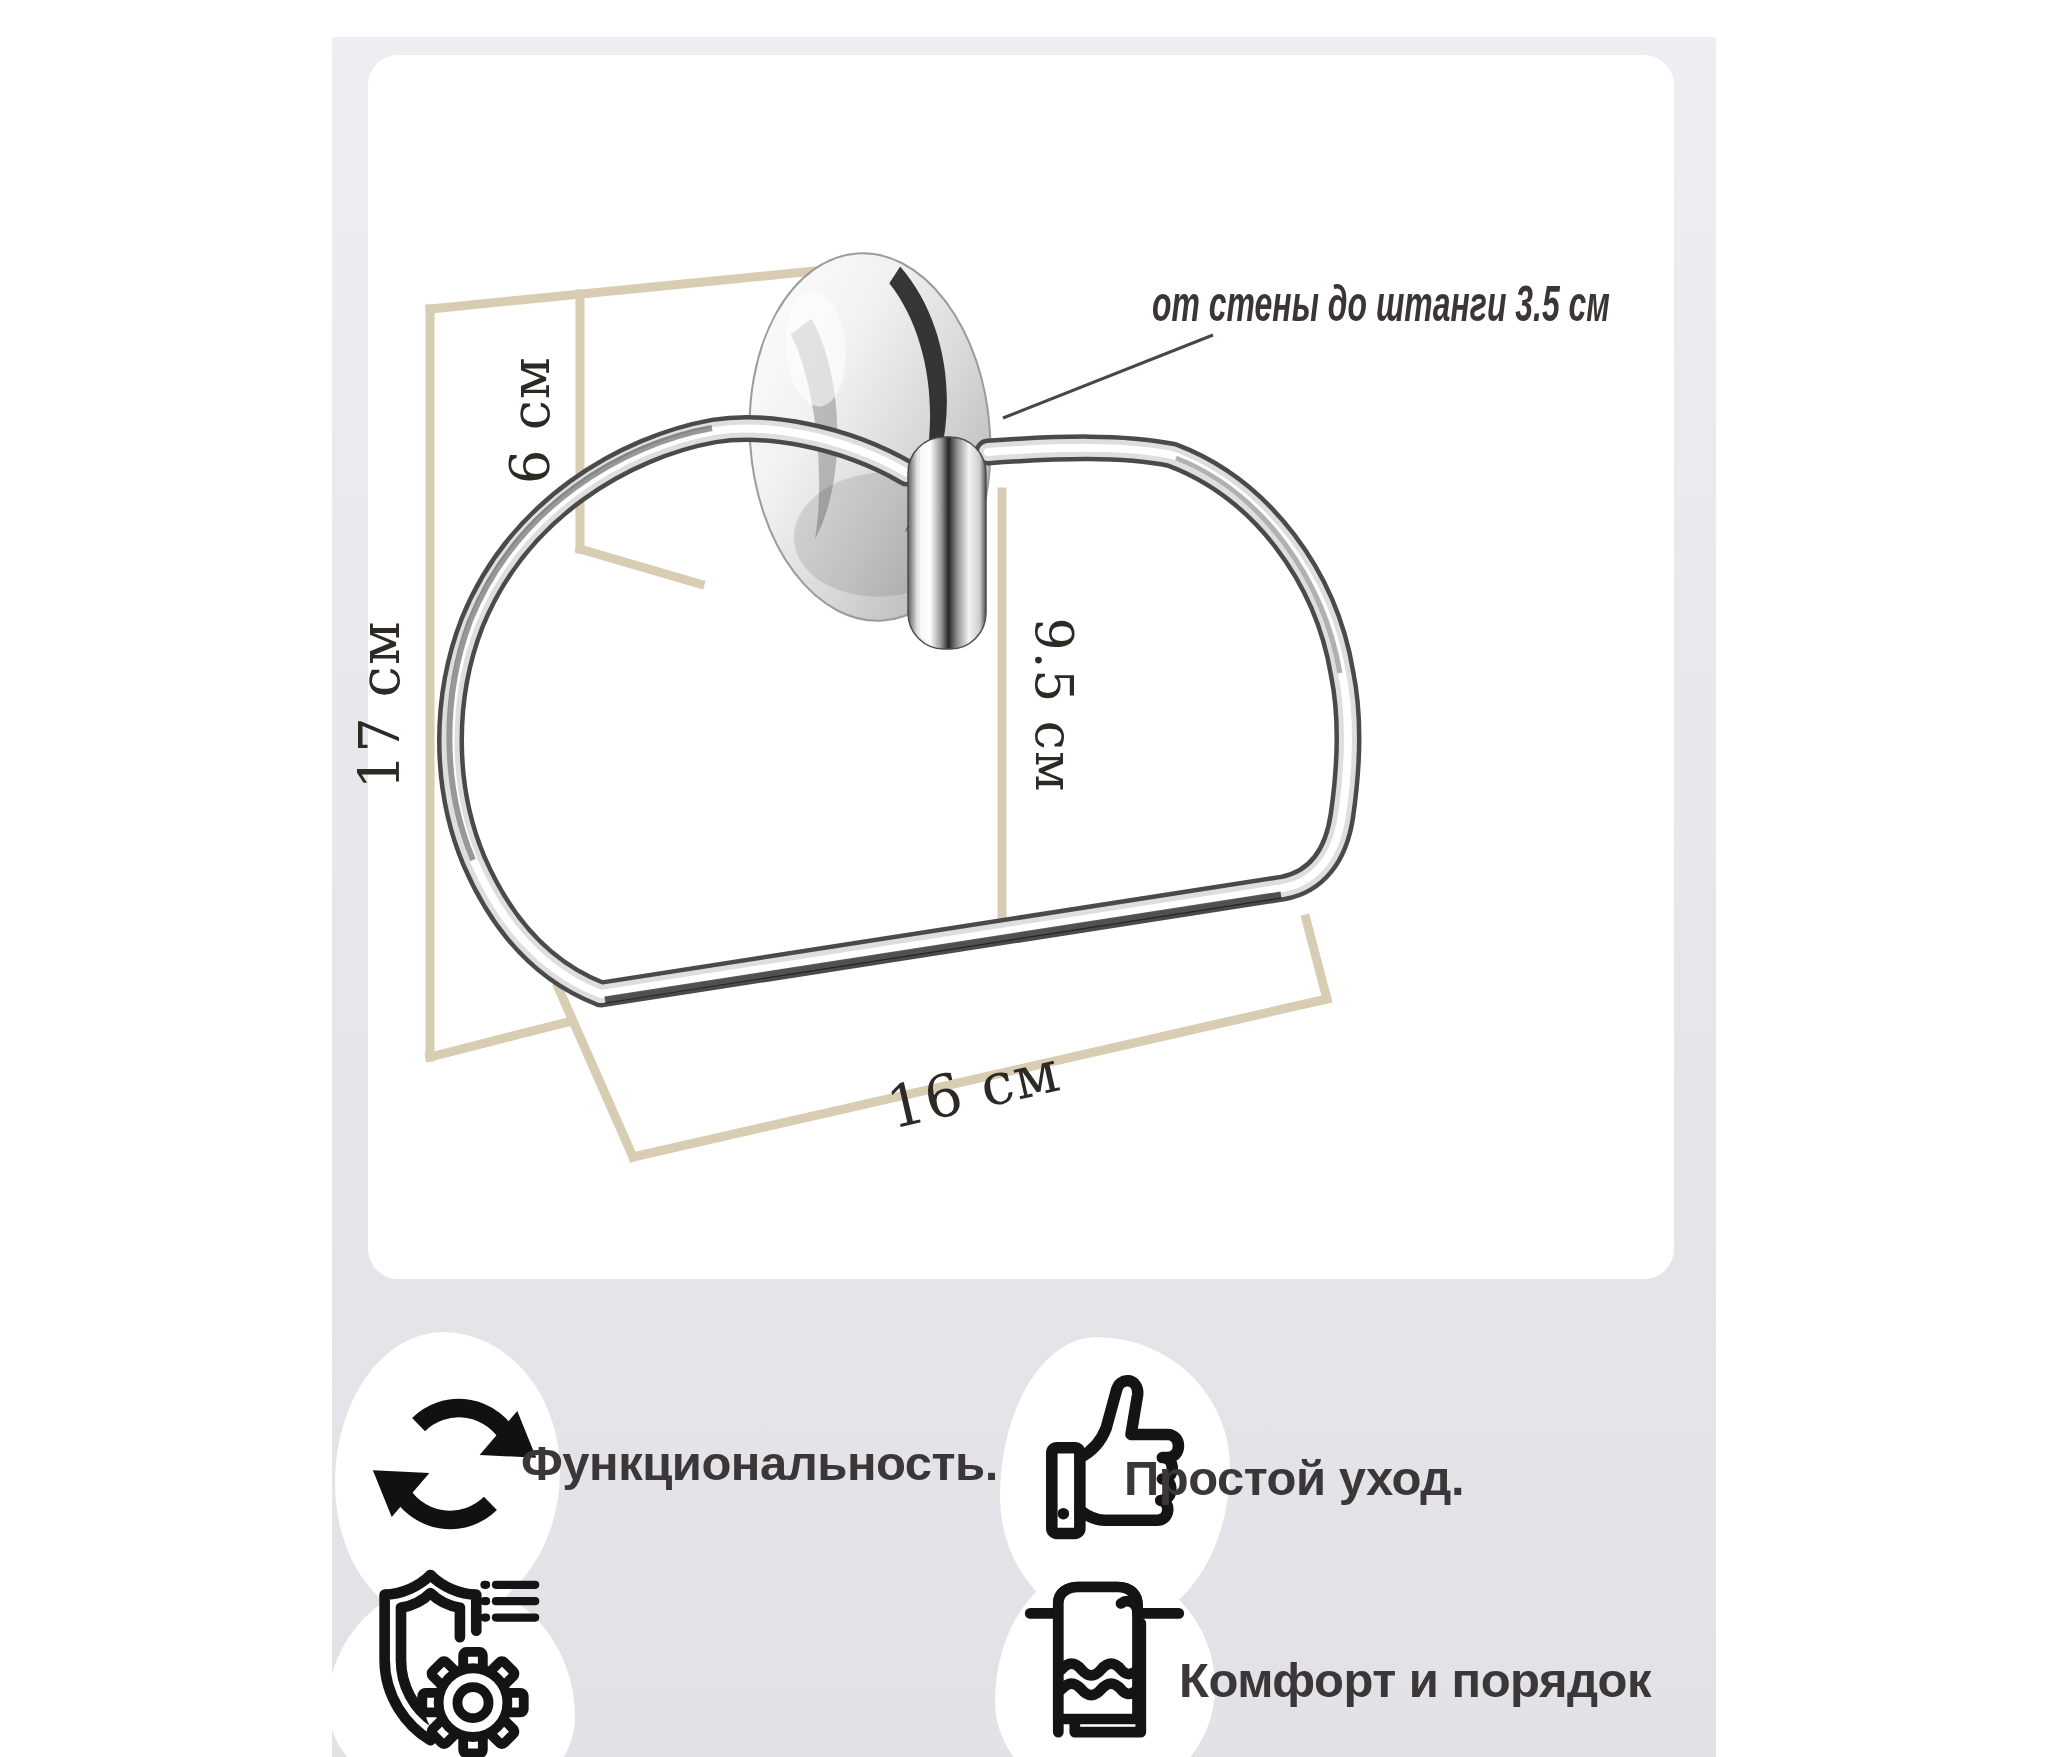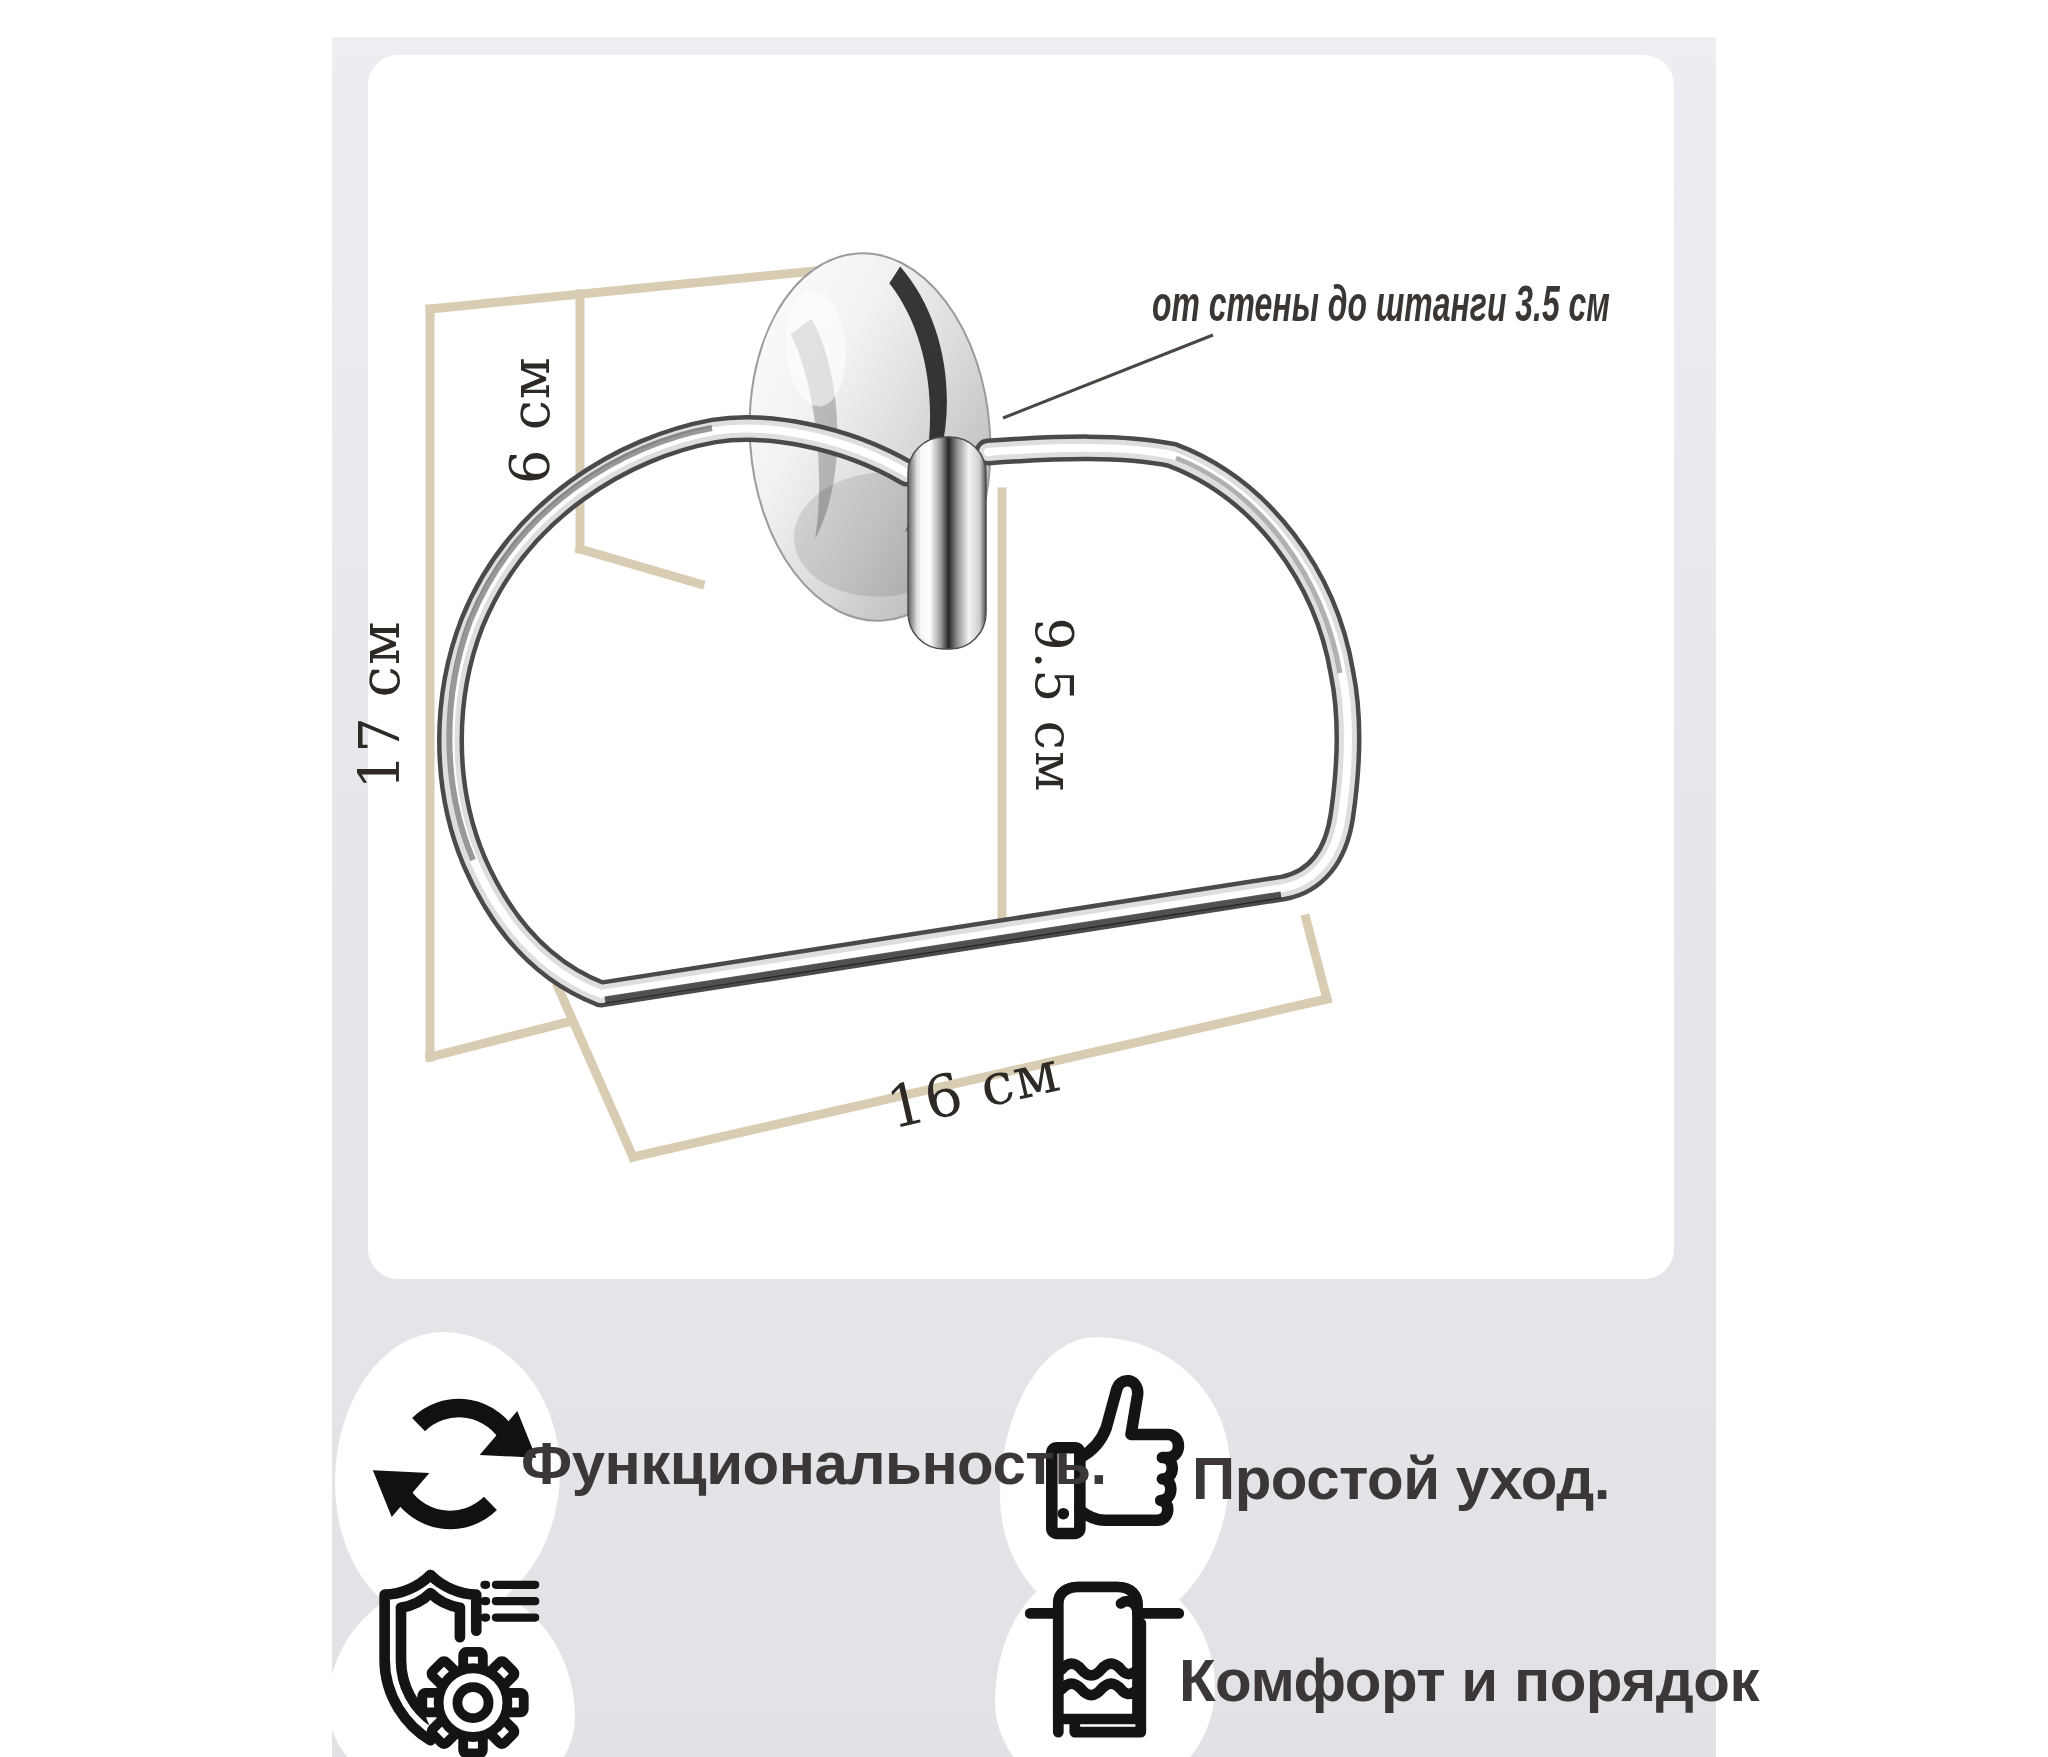--- a/index.html
+++ b/index.html
@@ -6,21 +6,21 @@
   .page{position:relative;width:2048px;height:1757px;background:#ffffff;overflow:hidden;
         font-family:"Liberation Sans",sans-serif;margin-top:37px;}
   .gray-panel{position:absolute;left:332px;top:0;width:1384px;height:1757px;
         background:linear-gradient(180deg,#eeeef2 0%,#e8e8ec 40%,#e1e1e6 100%);}
   .photo-card{position:absolute;left:368px;top:18px;width:1306px;height:1224px;
         background:#ffffff;border-radius:30px;}
   .diagram-svg{position:absolute;left:0;top:0;width:2048px;height:1757px;}
   .dim-text{font-family:"DejaVu Serif","Liberation Serif",serif;fill:#2d2a26;letter-spacing:1px;}
   .annot-text{font-family:"Liberation Sans",sans-serif;font-weight:700;font-style:italic;fill:#3a3633;}
   .feature-label{position:absolute;transform:translateY(-50%);white-space:nowrap;
-        font-weight:700;font-size:60px;color:#3b3739;letter-spacing:-0.5px;}
+        font-weight:700;font-size:49px;color:#3b3739;letter-spacing:-0.5px;}
   .blob{position:absolute;background:#ffffff;}
   .blob.b1{left:335px;top:1295px;width:225px;height:290px;border-radius:48% 52% 55% 45% / 52% 48% 52% 48%;}
   .blob.b2{left:1000px;top:1300px;width:230px;height:290px;border-radius:42% 58% 50% 50% / 55% 45% 55% 45%;}
   .blob.b3{left:328px;top:1545px;width:247px;height:225px;border-radius:50% 50% 44% 56% / 55% 60% 40% 45%;}
   .blob.b4{left:995px;top:1528px;width:220px;height:235px;border-radius:46% 54% 52% 48% / 58% 52% 48% 42%;}
   .feature-icon{position:absolute;}
 </style>
 </head>
 <body>
 
@@ -160,16 +160,16 @@
       <rect x="32" y="28" width="40" height="66" fill="#ffffff"></rect>
       <path d="M22,94 L22,16 C22,9 28,6 34,6 L58,6 C66,6 70,11 70,17 L70,22" fill="#ffffff"></path>
       <path d="M22,16 C22,9 28,6 34,6 L58,6 C66,6 70,11 70,17 L70,86 L22,86 L22,16 Z" fill="#ffffff"></path>
       <path d="M70,22 C70,15 64,13 60,16"></path>
       <path d="M24,56 q6,-7 12,0 q6,7 12,0 q6,-7 12,0 q4,5 9,1"></path>
       <path d="M24,68 q6,-7 12,0 q6,7 12,0 q6,-7 12,0 q4,5 9,1"></path>
     </g>
   </svg>
 
   <span class="feature-label" style="left:521px;top:1426px;">Функциональность.</span>
-  <span class="feature-label" style="left:1192px;top:1441px;">Простой уход.</span>
+  <span class="feature-label" style="left:1124px;top:1441px;">Простой уход.</span>
   <span class="feature-label" style="left:1179px;top:1643px;">Комфорт и порядок</span>
 
 </div>
 
 </body></html>

